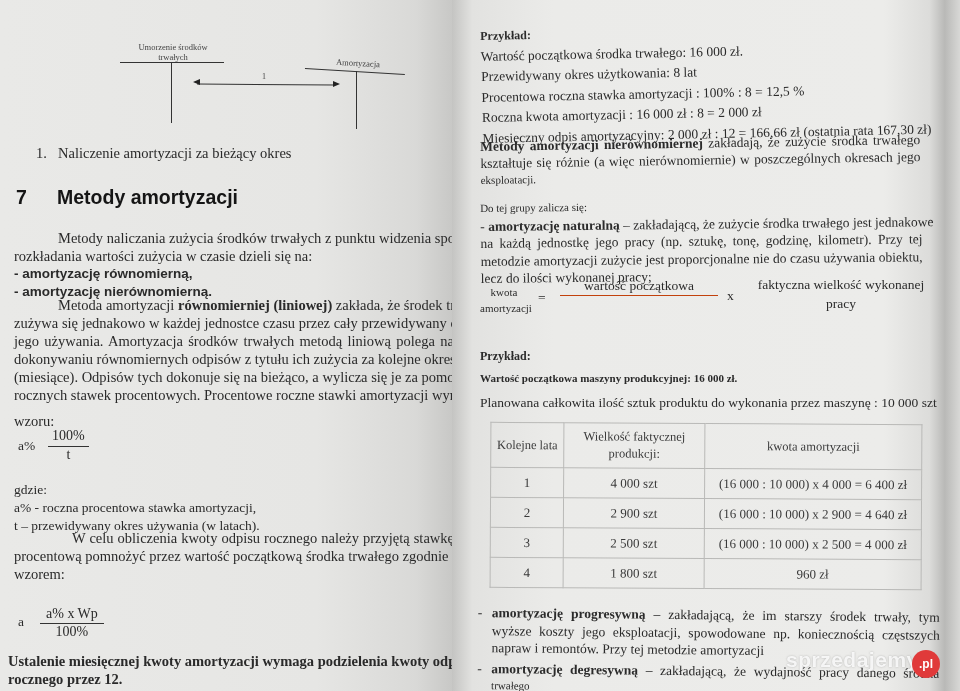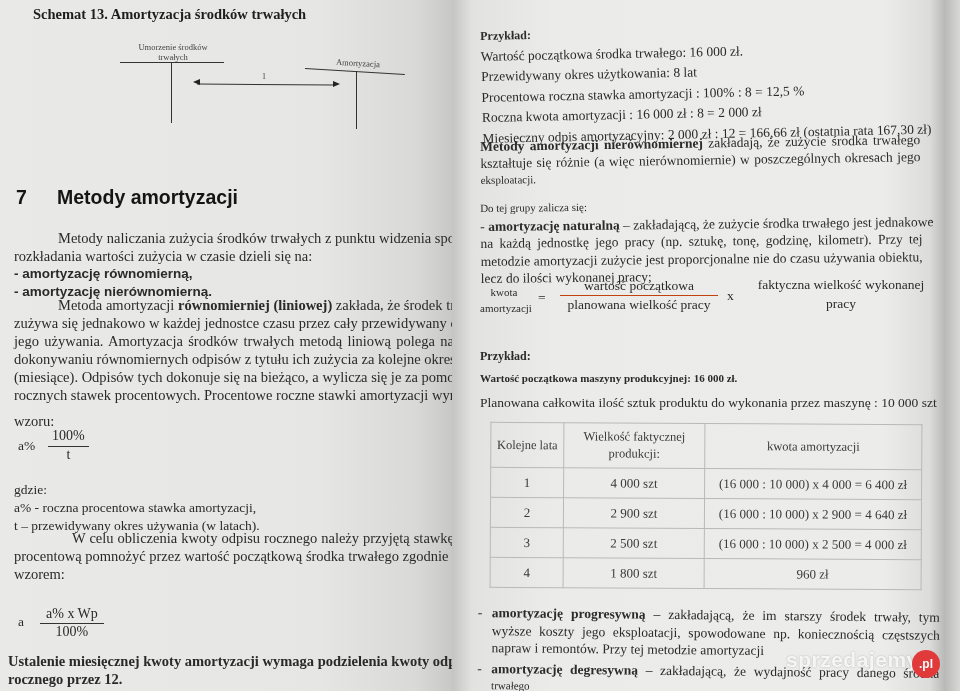--- a/index.html
+++ b/index.html
@@ -51,40 +51,42 @@
       position:absolute; left:786px; top:648px; font-family:"Liberation Sans", sans-serif; font-weight:bold;
       font-size:21px; color:rgba(255,255,255,0.85); letter-spacing:0.5px;
       text-shadow:0 0 2px rgba(120,120,120,0.5);
     }
   </style>
 </head>
 <body>
 
 <div class="page page-left">
 
-  <div class="abs schema-title">Schemat 13. Amortyzacja środków trwałych</div>
 
   <div>
     <div class="abs diag-label" style="left:123px;top:42px;width:100px;">
       <div>Umorzenie środków</div>
       <div>trwałych</div>
     </div>
     <div class="line" style="left:120px;top:62px;width:104px;height:1px;"></div>
     <div class="line" style="left:171px;top:63px;width:1px;height:60px;"></div>
 
     <div class="abs diag-label" style="left:330px;top:58px;width:56px;transform:rotate(3deg);">Amortyzacja</div>
     <div class="line" style="left:305px;top:68px;width:100px;height:1px;transform:rotate(3.5deg);transform-origin:left;"></div>
     <div class="line" style="left:356px;top:71px;width:1px;height:58px;"></div>
 
     <div class="abs" style="left:262px;top:72px;font-size:8px;color:#444;">1</div>
     <div class="line" style="left:197px;top:84px;width:138px;height:1px;transform:rotate(0.5deg);"></div>
     <div class="abs" style="left:193px;top:79px;width:0;height:0;border-top:3px solid transparent;border-bottom:3px solid transparent;border-right:7px solid #222;"></div>
     <div class="abs" style="left:333px;top:81px;width:0;height:0;border-top:3px solid transparent;border-bottom:3px solid transparent;border-left:7px solid #222;"></div>
   </div>
 
+  <div class="abs list1">
+    <span style="display:inline-block;width:22px;">1.</span><span>Naliczenie amortyzacji za bieżący okres</span>
+  </div>
 
   <div class="abs h2">
     <span class="num">7</span><span>Metody amortyzacji</span>
   </div>
 
   <div class="abs para" style="left:14px;top:229px;width:440px;">
     <div class="justify" style="padding-left:44px;">Metody  naliczania zużycia środków trwałych z punktu widzenia sposobu</div>
     <div>rozkładania wartości zużycia w czasie dzieli się na:</div>
     <div class="b sans" style="font-size:13.5px;">- amortyzację równomierną,</div>
     <div class="b sans" style="font-size:13.5px;">- amortyzację nierównomierną.</div>
@@ -158,21 +160,20 @@
 </div>
 
 <div>
   <div class="abs rp" style="left:480px;top:284px;font-size:11px;line-height:16px;text-align:center;width:48px;">
     <div>kwota</div>
     <div>amortyzacji</div>
   </div>
   <div class="abs rp" style="left:538px;top:290px;">=</div>
   <div class="abs rp" style="left:560px;top:277px;text-align:center;width:158px;line-height:18px;">
     <div style="border-bottom:1px solid #c2410c;">wartość początkowa</div>
-    <div>planowana wielkość pracy</div>
   </div>
   <div class="abs rp" style="left:727px;top:288px;">x</div>
   <div class="abs rp" style="left:750px;top:275px;text-align:center;width:182px;line-height:19px;">
     <div>faktyczna wielkość wykonanej</div>
     <div>pracy</div>
   </div>
 </div>
 
 <div class="abs rp" style="left:480px;top:345px;line-height:22px;">
   <div class="b" style="font-size:12px;">Przykład:</div>

